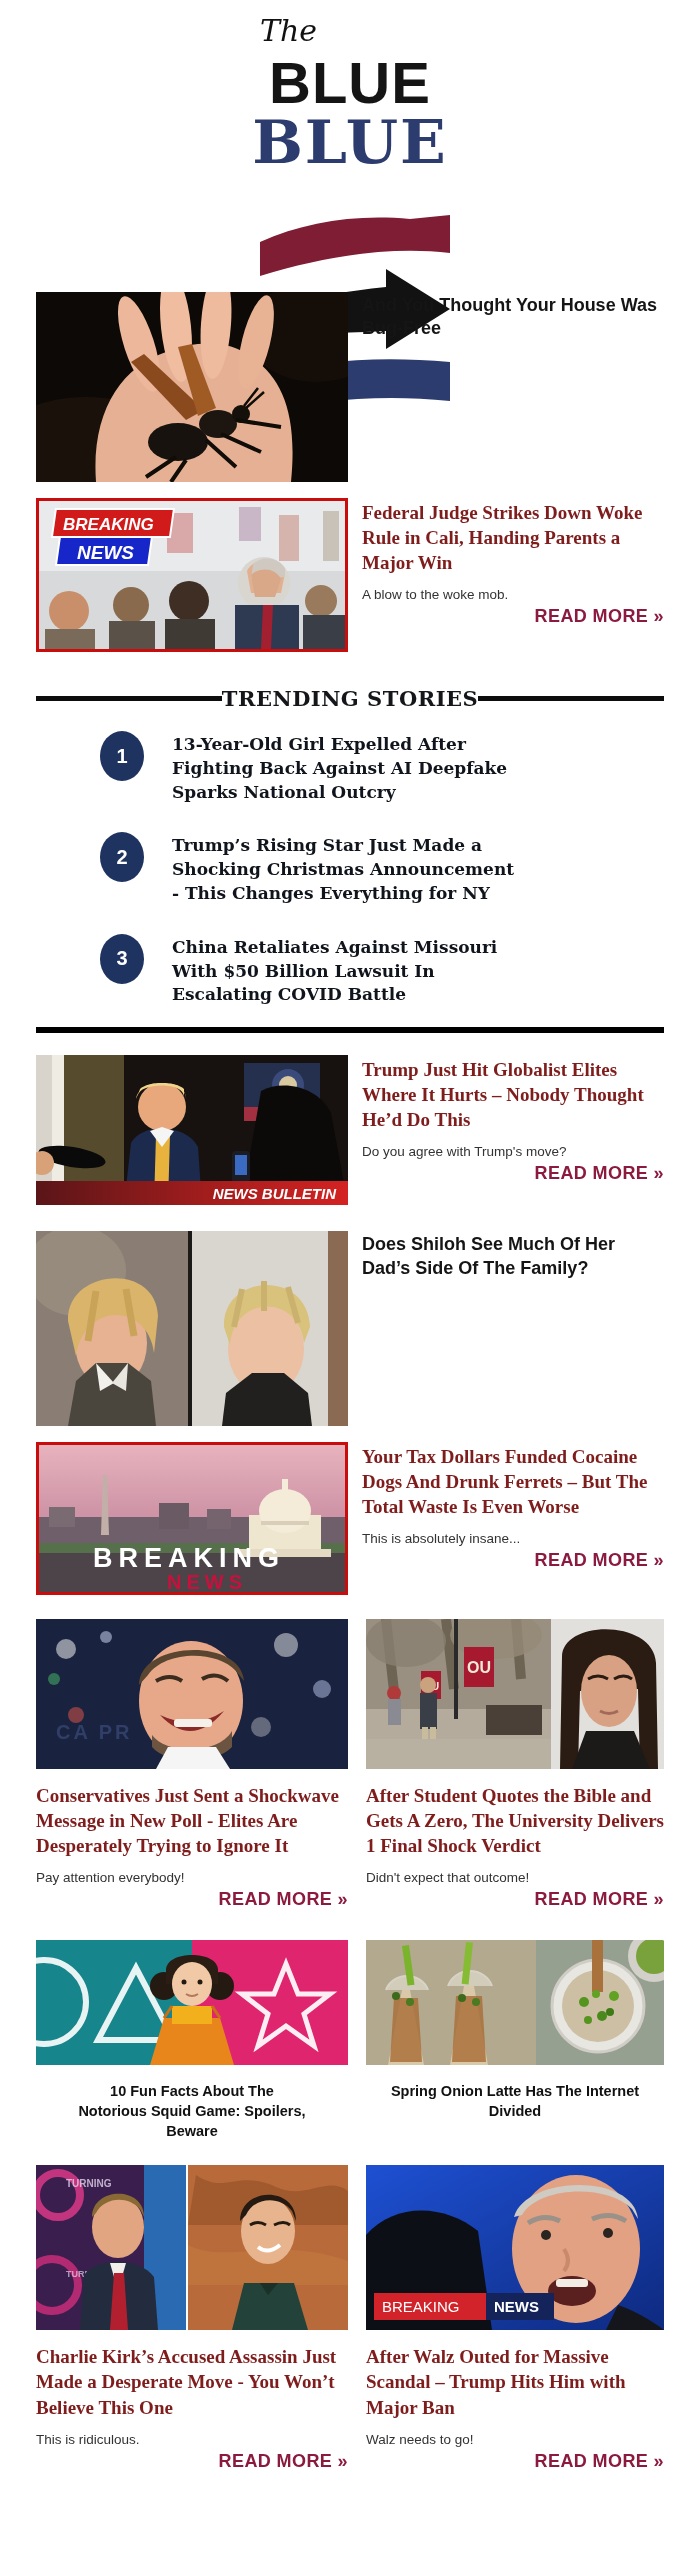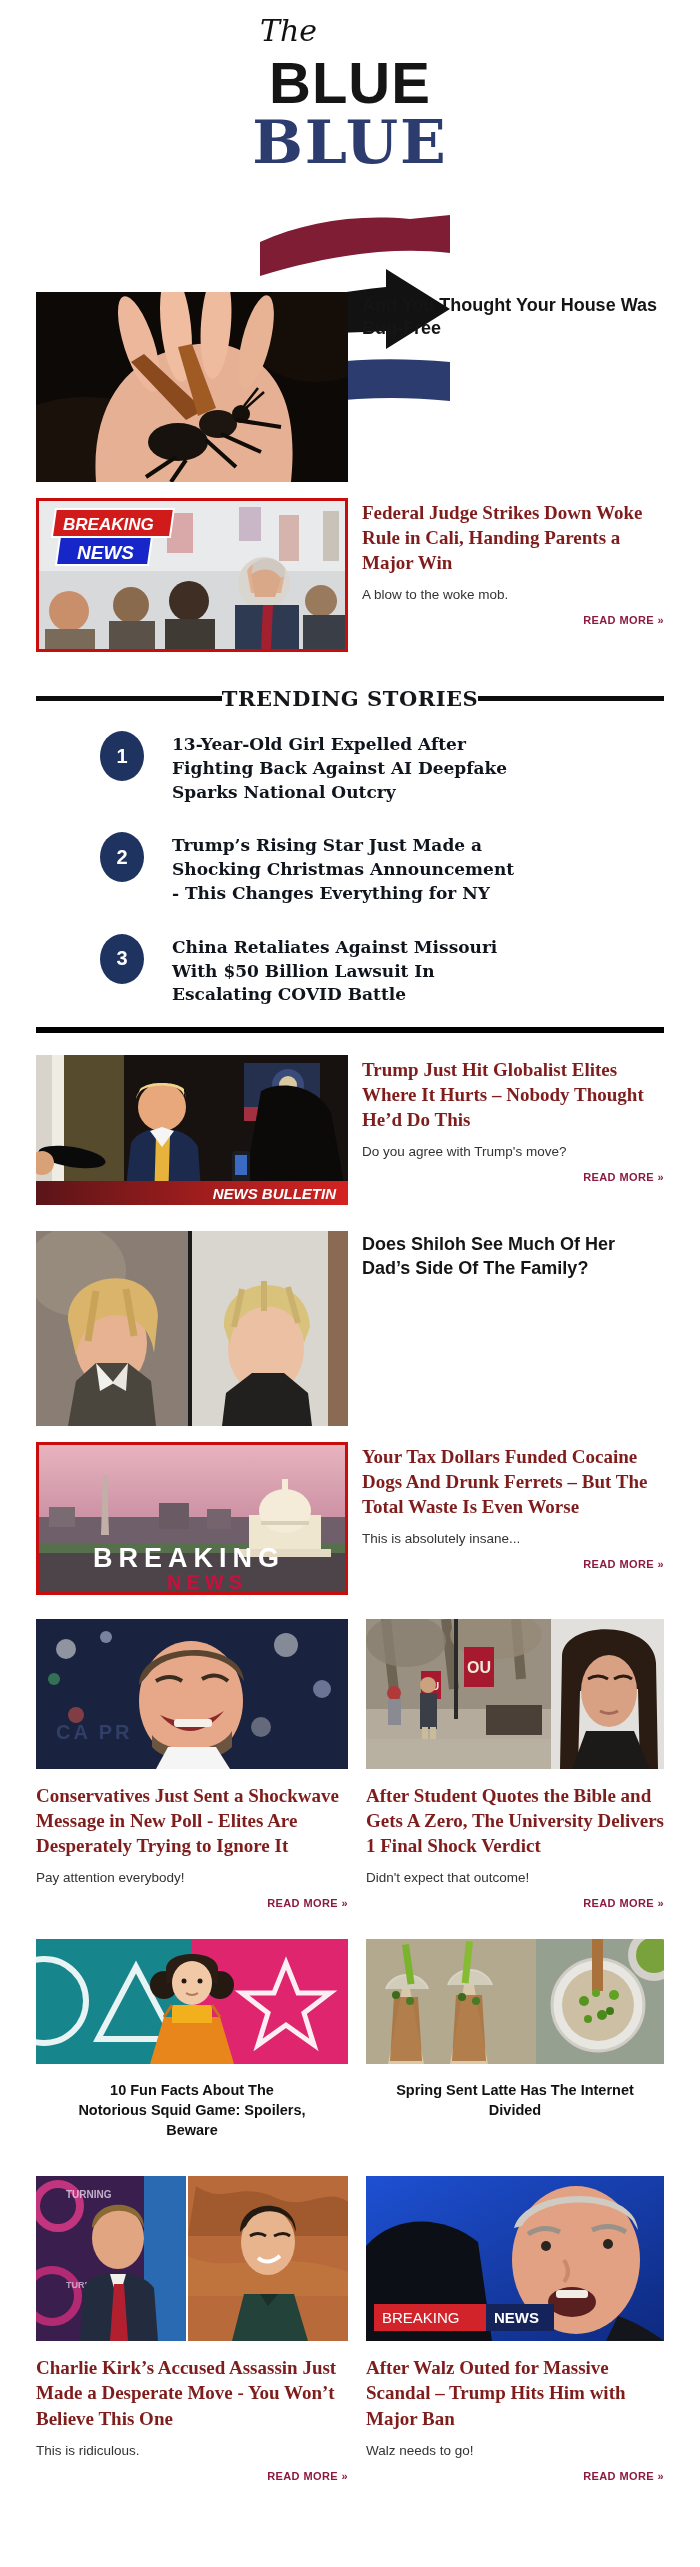--- a/index.html
+++ b/index.html
@@ -18,21 +18,21 @@
 
   
   .story-row{display:flex;gap:14px;margin-bottom:20px;}
   .story-thumb{flex:none;width:312px;}
   .story-thumb svg{display:block;}
   .thumb-border{border:3px solid #c90d0d;width:306px;}
   .story-body{flex:1;padding-top:2px;min-width:0;}
   .sans-h{font-family:"Liberation Sans",sans-serif;font-weight:bold;font-size:18px;line-height:1.3;color:#151515;cursor:pointer;}
   .serif-h{font-family:Liberation Serif, serif;font-weight:bold;font-size:19px;line-height:1.32;color:#7f1d1d;cursor:pointer;}
   .teaser{font-size:13.5px;color:#333;margin-top:12px;}
-  .read-more{display:block;text-align:right;font-weight:bold;font-size:11px;color:#8b1a3e;margin-top:12px;letter-spacing:.4px;cursor:pointer;}
+  .read-more{display:block;text-align:right;font-weight:bold;font-size:18px;color:#8b1a3e;margin-top:4px;letter-spacing:.4px;cursor:pointer;}
 
   
   .trending{margin:34px 0 6px;}
   .trend-head{display:flex;align-items:center;margin-bottom:20px;}
   .trend-bar{flex:1;height:5px;background:#0d0d0d;}
   .trend-title{font-family:"DejaVu Serif",serif;font-weight:bold;font-size:21px;color:#14161a;letter-spacing:.5px;white-space:nowrap;}
   .trend-item{display:flex;align-items:flex-start;gap:28px;padding-left:64px;margin-bottom:28px;}
   .trend-num{flex:none;width:44px;height:50px;border-radius:50%;background:#1f3360;color:#fff;display:flex;align-items:center;justify-content:center;font-weight:bold;font-size:20px;cursor:pointer;}
   .trend-text{font-family:"DejaVu Serif",serif;font-weight:bold;font-size:17px;line-height:1.4;color:#10141c;max-width:352px;cursor:pointer;padding-top:2px;}
 
@@ -312,21 +312,21 @@
           <path d="M234,92 Q243,97 252,92" stroke="#a36a5a" stroke-width="3" fill="none"></path>
           <path d="M206,150 L220,112 L268,112 L284,150 Z" fill="#1c1a18"></path>
         </svg>
       </div>
       <div class="serif-h col-h">After Student Quotes the Bible and Gets A Zero, The University Delivers 1 Final Shock Verdict</div>
       <div class="teaser">Didn't expect that outcome!</div>
       <div class="read-more">READ MORE »</div>
     </div>
   </div>
 
-  <div class="duo" style="margin-bottom:36px;">
+  <div class="duo" style="margin-bottom:24px;">
     <div class="col-l">
       <div>
         <svg width="312" height="125" viewBox="0 0 312 125">
           <rect width="156" height="125" fill="#17858c"></rect>
           <rect x="156" width="156" height="125" fill="#e0256f"></rect>
           <polygon points="62,100 100,28 138,100" fill="none" stroke="#fff" stroke-width="6" opacity="0.9"></polygon>
           <circle cx="8" cy="62" r="42" fill="none" stroke="#fff" stroke-width="6" opacity="0.9"></circle>
           <path d="M250,24 L262,54 L294,54 L268,74 L278,106 L250,86 L222,106 L232,74 L206,54 L238,54 Z" fill="none" stroke="#fff" stroke-width="5" opacity="0.92"></path>
           <rect x="236,0" y="0" width="0" height="0" fill="none"></rect>
           <circle cx="128" cy="46" r="14" fill="#241a12"></circle>
@@ -366,21 +366,21 @@
           <circle cx="218" cy="62" r="5" fill="#55941f"></circle>
             <circle cx="236" cy="76" r="5" fill="#4a8a1c"></circle>
           <circle cx="248" cy="56" r="5" fill="#61a224"></circle>
             <circle cx="222" cy="80" r="4" fill="#55941f"></circle>
           <circle cx="244" cy="72" r="4" fill="#3e7a16"></circle>
             <circle cx="230" cy="54" r="4" fill="#61a224"></circle>
           <circle cx="288" cy="16" r="26" fill="#d2d0c8"></circle>
             <circle cx="288" cy="16" r="18" fill="#7aa23c"></circle>
         </svg>
       </div>
-      <div class="center-h">Spring Sent Latte Has The Internet Divided</div>
+      <div class="center-h">Spring Onion Latte Has The Internet Divided</div>
     </div>
   </div>
 
   <div class="duo" style="margin-bottom:16px;">
     <div class="col-l">
       <div>
         <svg width="312" height="165" viewBox="0 0 312 165">
           <rect width="150" height="165" fill="#3a1f4e"></rect>
           <rect x="108" y="0" width="42" height="165" fill="#2a6ab2"></rect>
           <circle cx="22" cy="30" r="22" fill="none" stroke="#c2357e" stroke-width="8"></circle>

